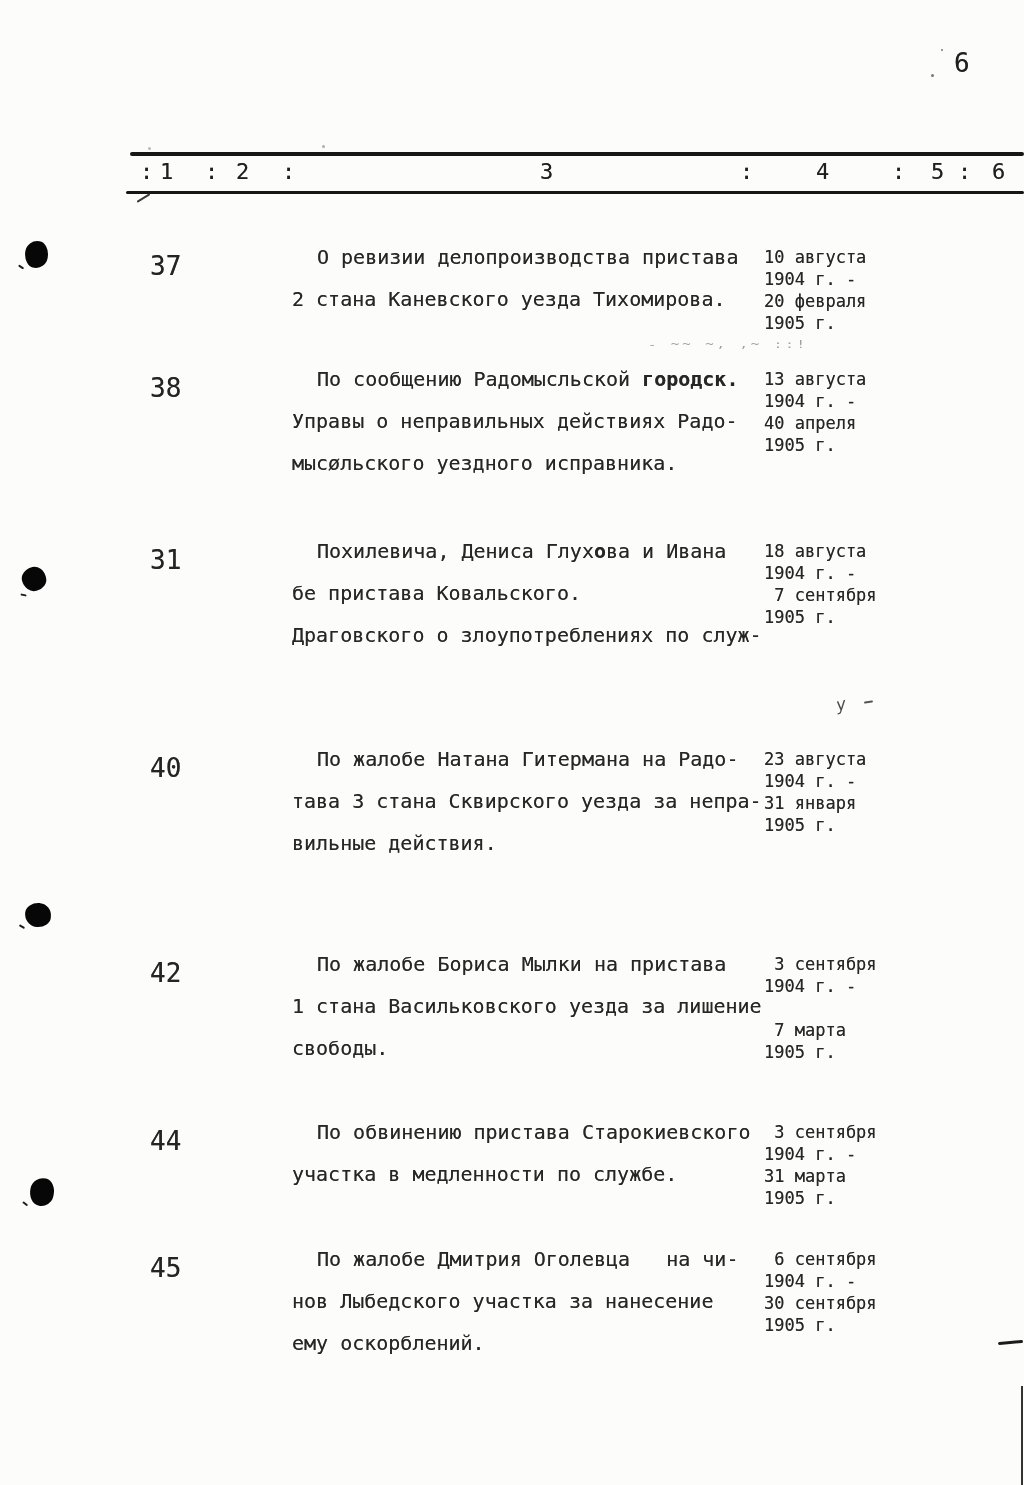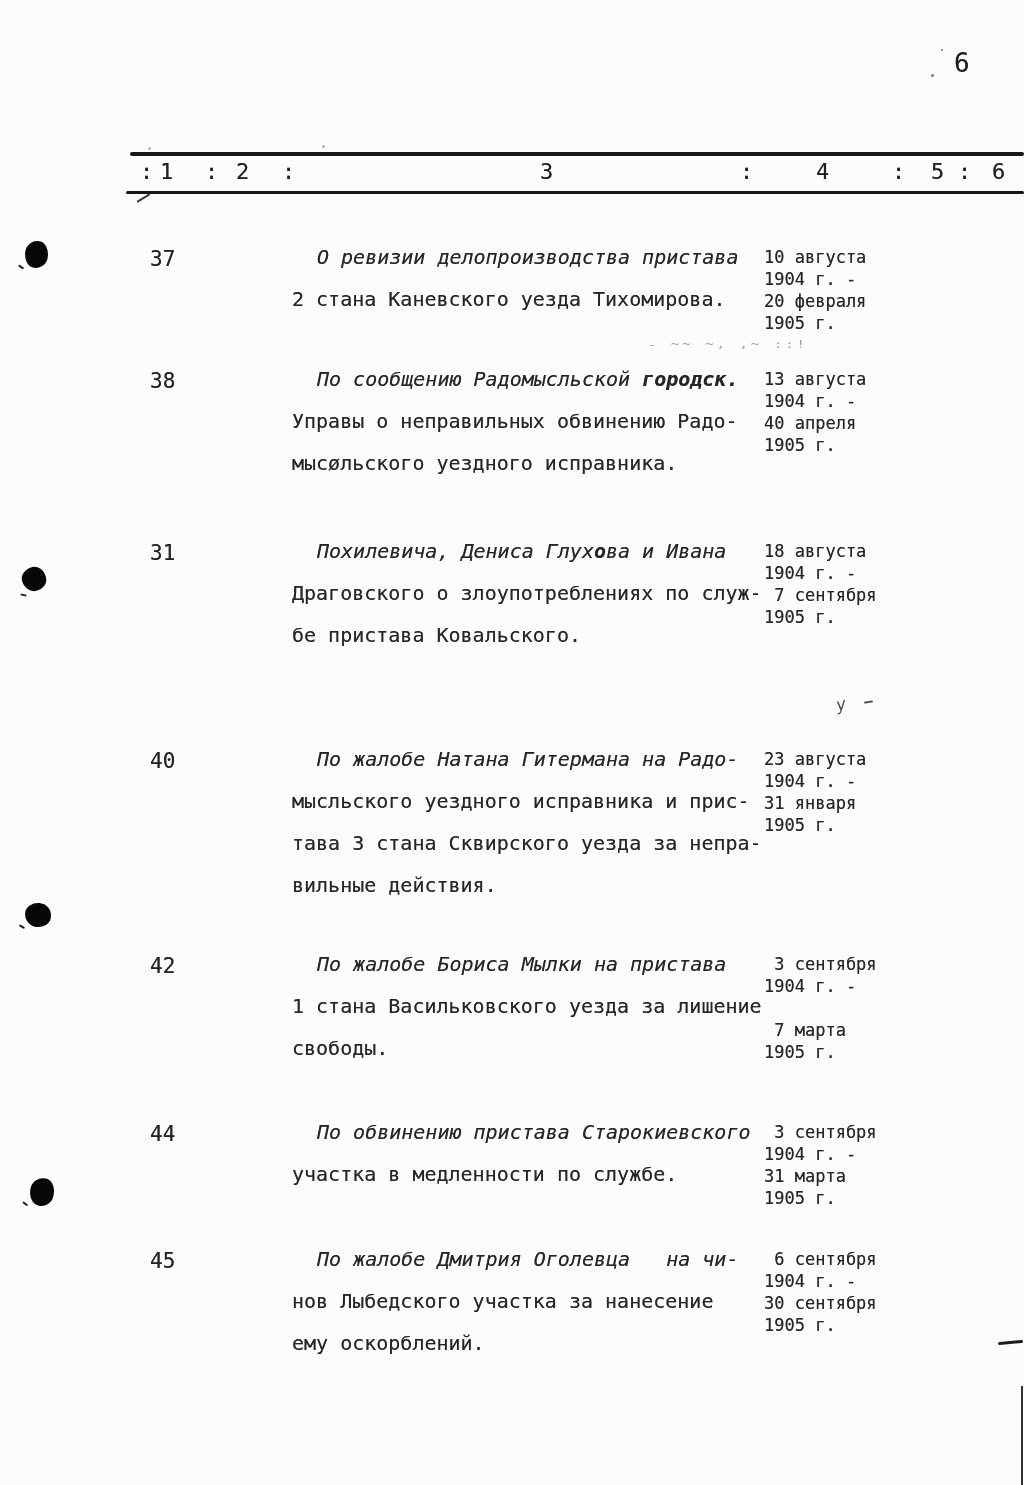--- a/index.html
+++ b/index.html
@@ -36,28 +36,28 @@
     position:absolute;top:157px;height:30px;line-height:30px;
     font-size:22px;color:#1f1f1f;white-space:pre;
   }
   .h0{left:140px;} .h1{left:160px;} .h2{left:205px;} .h3{left:236px;}
   .h4{left:282px;} .h5{left:540px;} .h6{left:740px;} .h7{left:816px;}
   .h8{left:892px;} .h9{left:931px;} .h10{left:958px;} .h11{left:992px;}
 
   
   .entry{position:absolute;left:0;width:1024px;}
   .num{
-    position:absolute;left:150px;top:12px;width:48px;
-    font-size:21px;line-height:22px;color:#242424;
+    position:absolute;left:150px;top:19px;width:48px;
+    font-size:26px;line-height:22px;color:#242424;
   }
   .desc{position:absolute;left:292px;top:0;width:478px;}
   .desc-line{
     font-size:20px;line-height:42px;white-space:pre;color:#262626;
   }
-  .desc-line:first-child{padding-left:25px;font-style:italic;}
+  .desc-line:first-child{padding-left:25px;}
   .desc-line .b{font-weight:bold;}
   .dates{position:absolute;left:764px;top:10px;width:170px;}
   .date-line{
     font-size:17px;line-height:22px;white-space:pre;color:#262626;
   }
 
   
   .ink-blot{
     position:absolute;background:#070707;
     border-radius:54% 46% 52% 48% / 46% 54% 44% 56%;
@@ -141,49 +141,48 @@
         <div class="date-line">10 августа</div>
         <div class="date-line">1904 г. -</div>
         <div class="date-line">20 февраля</div>
         <div class="date-line">1905 г.</div>
       </div>
   </div>
   <div class="entry" style="top:358px">
     <div class="num tw">38</div>
     <div class="desc tw">
         <div class="desc-line"><span>По сообщению Радомысльской </span><span class="b">городск.</span></div>
-        <div class="desc-line"><span>Управы о неправильных обвинению Радо-</span></div>
+        <div class="desc-line"><span>Управы о неправильных действиях Радо-</span></div>
         <div class="desc-line"><span>мысøльского уездного исправника.</span></div>
       </div>
     <div class="dates tw">
         <div class="date-line">13 августа</div>
         <div class="date-line">1904 г. -</div>
         <div class="date-line">40 апреля</div>
         <div class="date-line">1905 г.</div>
       </div>
   </div>
   <div class="entry" style="top:530px">
     <div class="num tw">31</div>
     <div class="desc tw">
         <div class="desc-line"><span>Похилевича, Дениса Глух</span><span class="b">о</span><span>ва и Ивана</span></div>
+        <div class="desc-line"><span>бе пристава Ковальского.</span></div>
         <div class="desc-line"><span>Драговского о злоупотреблениях по служ-</span></div>
-        <div class="desc-line"><span>бе пристава Ковальского.</span></div>
       </div>
     <div class="dates tw">
         <div class="date-line">18 августа</div>
         <div class="date-line">1904 г. -</div>
         <div class="date-line"> 7 сентября</div>
         <div class="date-line">1905 г.</div>
       </div>
   </div>
   <div class="entry" style="top:738px">
     <div class="num tw">40</div>
     <div class="desc tw">
         <div class="desc-line"><span>По жалобе Натана Гитермана на Радо-</span></div>
-        <div class="desc-line"><span>мысльского уездного исправника и прис-</span></div>
         <div class="desc-line"><span>тава 3 стана Сквирского уезда за непра-</span></div>
         <div class="desc-line"><span>вильные действия.</span></div>
       </div>
     <div class="dates tw">
         <div class="date-line">23 августа</div>
         <div class="date-line">1904 г. -</div>
         <div class="date-line">31 января</div>
         <div class="date-line">1905 г.</div>
       </div>
   </div>

